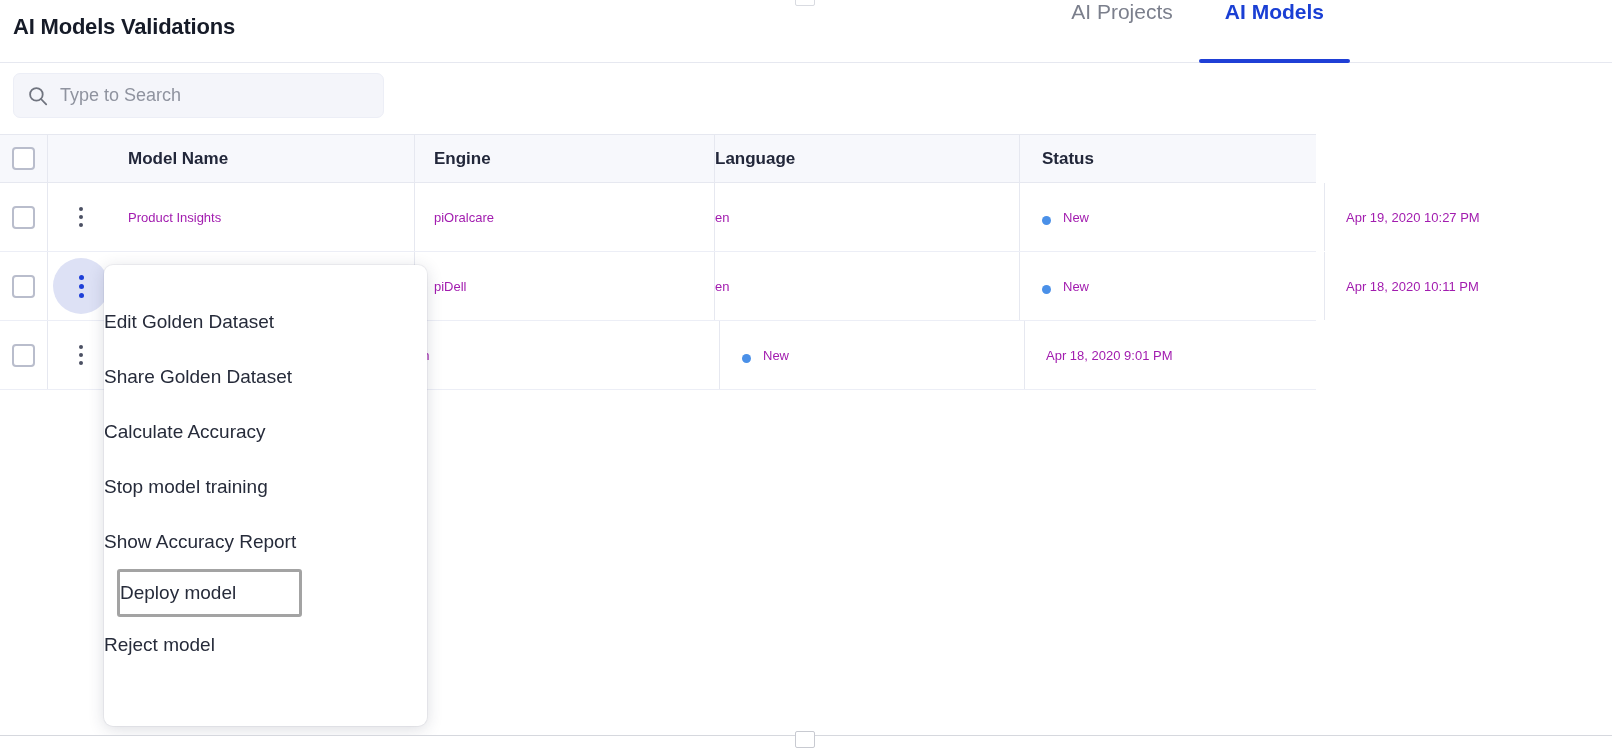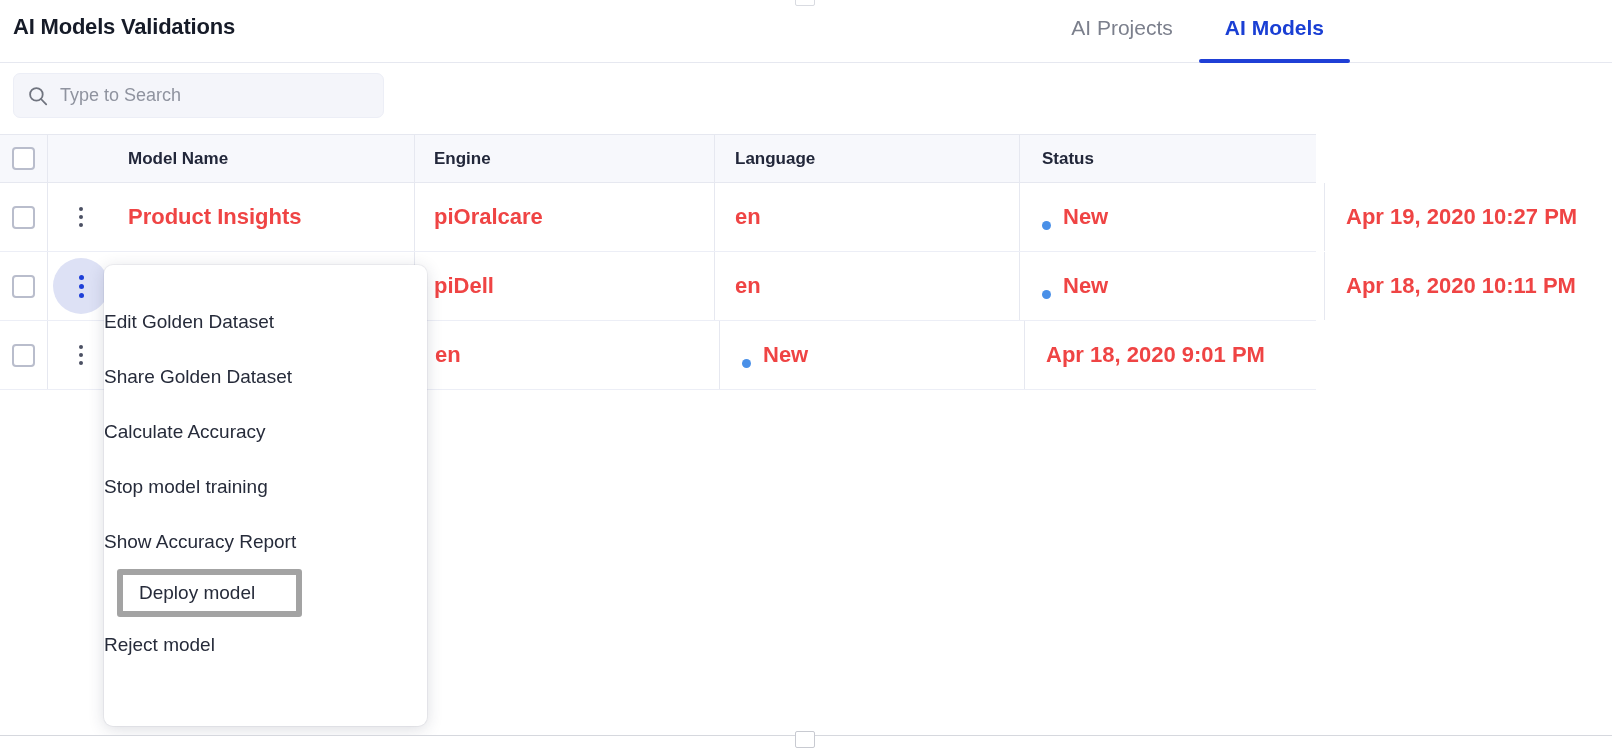--- a/index.html
+++ b/index.html
@@ -16,21 +16,21 @@
     position:absolute; left:0; top:0; width:1612px; height:63px;
     background:#fff; border-bottom:1px solid #e6e8f0;
   }
   .page-title {
     position:absolute; left:13px; top:14px;
     font-size:22px; font-weight:bold; color:#161b28;
     letter-spacing:-0.2px;
   }
   .tabs { position:absolute; right:262px; top:0; height:63px; display:flex; align-items:flex-start; gap:0; }
   .tab {
-    position:relative; height:63px; display:flex; align-items:center;
+    position:relative; height:63px; display:flex; align-items:flex-start;
     padding:0 26px; font-size:21px; color:#7b7f8c; cursor:pointer;
     padding-bottom:8px;
   }
   .tab.active { color:#1a3fd4; font-weight:bold; }
   .tab.active::after {
     content:""; position:absolute; left:0; right:0; bottom:0;
     height:4px; background:#1f3fd6; border-radius:2px;
   }
 
   
@@ -56,25 +56,25 @@
     border-top:1px solid #e6e8f0; border-bottom:1px solid #e6e8f0;
     height:49px;
   }
   .tbody-row { height:69px; background:#fff; border-bottom:1px solid #eceef6; }
   .cell { display:flex; align-items:center; height:100%; }
   .cell.sep { border-left:1px solid #e6e8f0; }
   .c-check { width:47px; flex:0 0 47px; justify-content:center; }
   .c-kebab { width:67px; flex:0 0 67px; justify-content:center; }
   .c-name  { width:300px; flex:0 0 300px; padding-left:14px; }
   .c-eng   { width:300px; flex:0 0 300px; padding-left:19px; }
-  .c-lang  { width:305px; flex:0 0 305px; padding-left:20px; }
+  .c-lang  { width:305px; flex:0 0 305px; }
   .c-stat  { width:305px; flex:0 0 305px; padding-left:22px; }
   .c-upd   { width:288px; flex:0 0 288px; padding-left:21px; }
   .th { font-size:17px; font-weight:bold; color:#22273a; }
-  .td { font-size:22px; color:#ef4444; white-space:nowrap;font-weight:bold; }
+  .td { font-size:13px; color:#a21caf; white-space:nowrap; }
 
   .checkbox {
     width:23px; height:23px; border:2px solid #b9bdcc;
     border-radius:4px; background:#fff; cursor:pointer;
   }
   .kebab { display:flex; flex-direction:column; gap:4px; align-items:center; cursor:pointer;
            width:30px; height:30px; justify-content:center; border-radius:50%; }
   .kebab i { display:block; width:4px; height:4px; border-radius:50%; background:#4b5063; }
   .kebab.active { background:#dde1f5; width:56px; height:56px; }
   .kebab.active i { background:#1e3fd8; width:5px; height:5px; }
@@ -94,22 +94,22 @@
     background:#fff; transform:rotate(45deg); border-radius:2px;
   }
   .menu-list { position:relative; padding-top:29px; }
   .menu-item {
     height:55px; display:flex; align-items:center;
     font-size:19px; color:#262b3a; cursor:pointer;
     white-space:nowrap;
   }
   .menu-item.highlighted {
     margin:0 0 0 13px; width:185px; height:48px;
-    border:6px solid #a3a3a3; border-radius:3px;
-    padding-left:16px; background:#fff;
+    border:3px solid #a3a3a3; border-radius:3px;
+    background:#fff;
   }
 
   
   .scroll-bottom {
     position:absolute; left:0; bottom:0; width:1612px; height:15px;
     background:#fff; border-top:1px solid #d6d8de; z-index:60;
   }
   .scroll-bottom .thumb {
     position:absolute; left:795px; top:-5px; width:20px; height:17px;
     background:#fff; border:1px solid #c8cad1; border-radius:2px;

